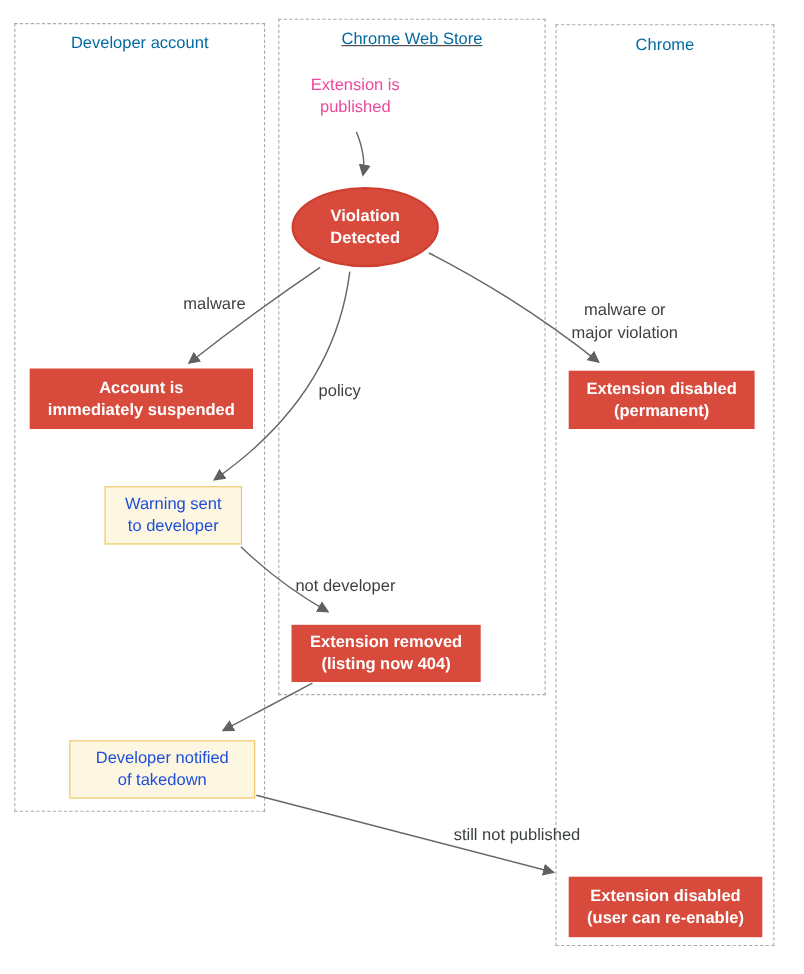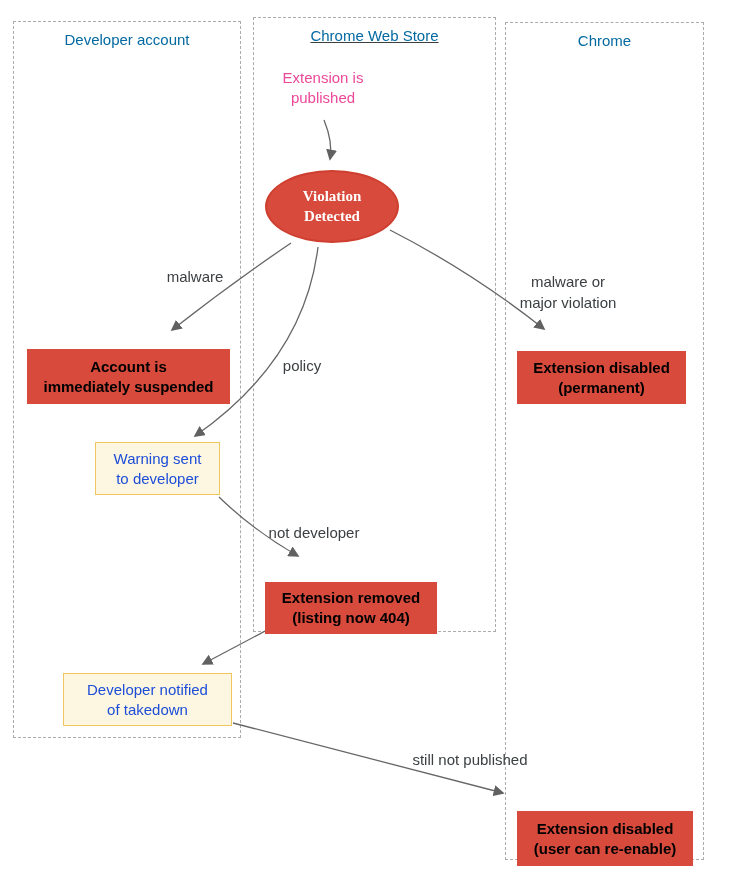--- a/index.html
+++ b/index.html
@@ -16,43 +16,42 @@
     width:100%;text-align:center;padding-top:9px;font-size:15px;color:#0369a1;
   }
   svg.connectors{position:absolute;left:0;top:0;width:731px;height:885px;}
   svg.connectors path.edge{fill:none;stroke:#666666;stroke-width:1.3px;}
   .node{
     position:absolute;display:flex;align-items:center;justify-content:center;
     text-align:center;white-space:pre-line;font-size:15px;line-height:1.32;
     box-sizing:border-box;
   }
   .node.plain{color:#ec4899;}
-  .node.red{background:#d74a3c;color:#000000;font-weight:bold;margin-top:14px;}
+  .node.red{background:#d74a3c;color:#ffffff;font-weight:bold;}
   .node.ellipse{
     background:#d74a3c;color:#ffffff;font-weight:bold;border-radius:50%;
     border:2px solid #cf3f30;
-    font-family:Liberation Serif, serif;
   }
   .node.yellow{
     background:#fdf6e1;border:1.5px solid #f0c660;color:#1d4ed8;
   }
   .edge-label{
     position:absolute;font-size:15px;color:#3c4043;white-space:pre-line;
     text-align:center;line-height:1.4;
   }
   .n-published{left:262px;top:66px;width:122px;height:44px;}
   .n-violation{left:265px;top:170px;width:134px;height:73px;}
   .n-suspended{left:27px;top:335px;width:203px;height:55px;}
   .n-disabled-perm{left:517px;top:337px;width:169px;height:53px;}
   .n-warning{left:95px;top:442px;width:125px;height:53px;}
   .n-removed{left:265px;top:568px;width:172px;height:52px;}
   .n-notified{left:63px;top:673px;width:169px;height:53px;}
   .n-disabled-reenable{left:517px;top:797px;width:176px;height:55px;}
   .l-malware{left:160px;top:266px;width:70px;}
-  .l-policy{left:276px;top:355px;width:52px;}
+  .l-policy{left:276px;top:345px;width:52px;text-align:right;}
   .l-not-rectified{left:266px;top:522px;width:96px;}
   .l-major{left:509px;top:271px;width:118px;}
   .l-still{left:405px;top:749px;width:130px;}
 </style>
 </head>
 <body>
 
 <div class="canvas">
 
   <div class="lane lane-developer">

